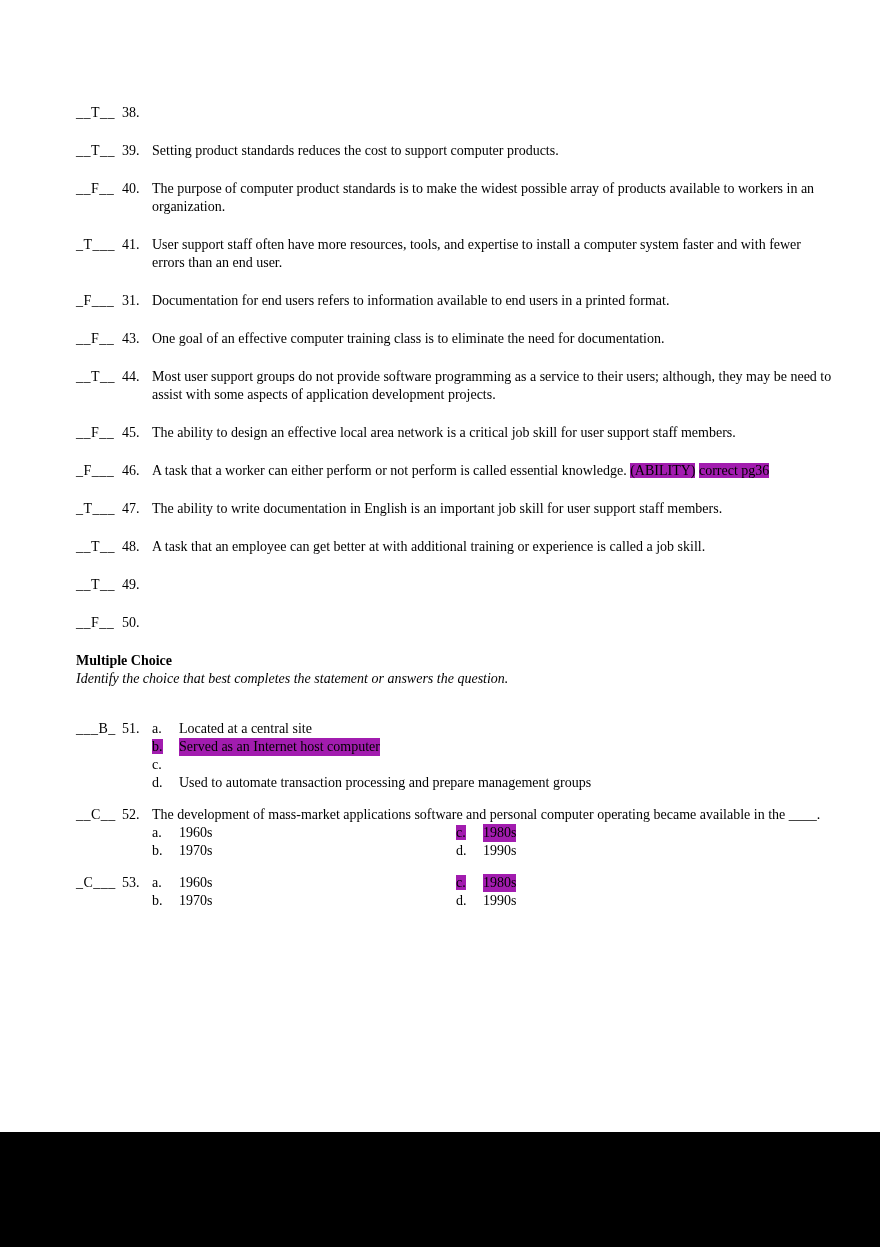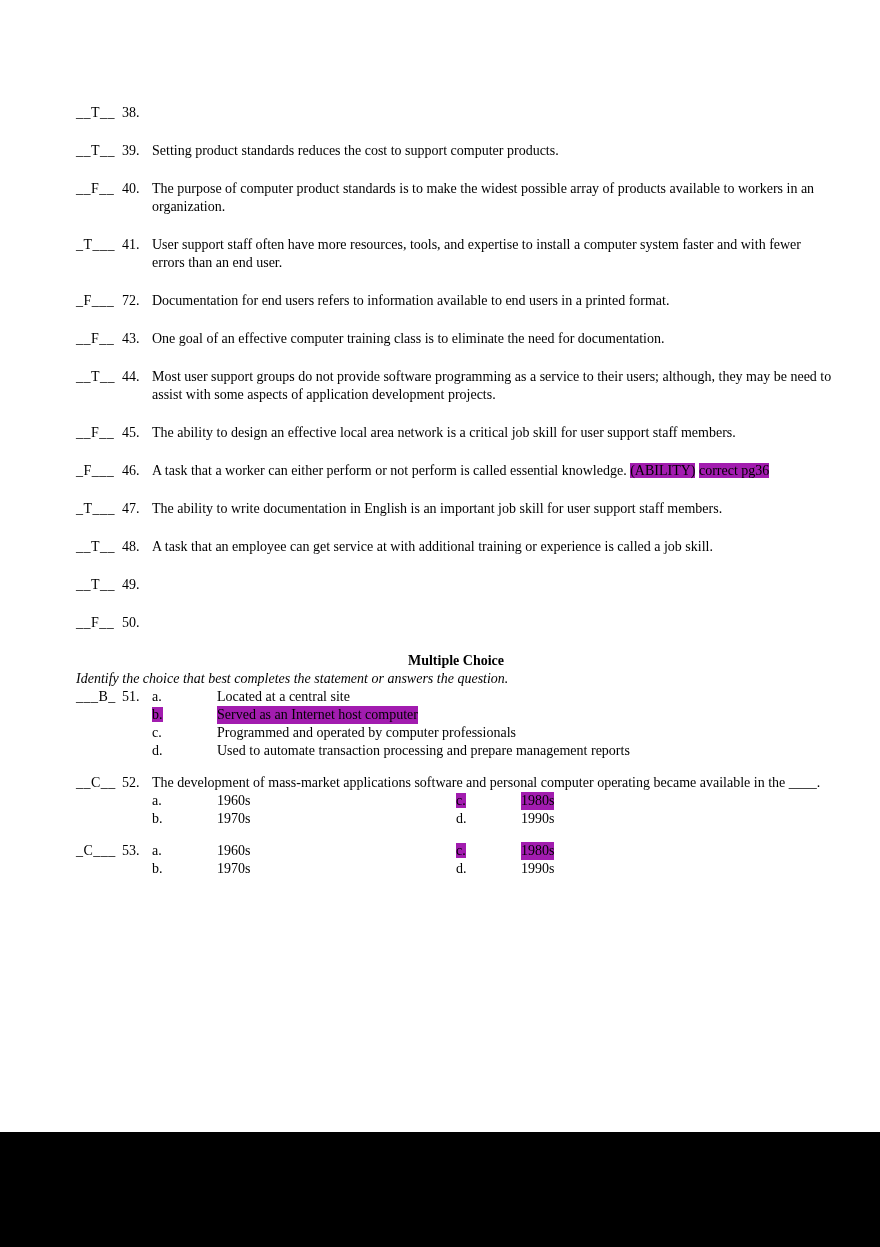--- a/index.html
+++ b/index.html
@@ -28,40 +28,39 @@
   .q .num { }
   .qtext { }
   .seg { white-space: pre-wrap; }
   .hl { background: #a21caf; }
 
   
   .mc-heading {
     font-weight: bold; font-size: 14px;
     line-height: 18px;
     margin-top: 8px;
-    text-align: center;
   }
   .mc-instruction {
     font-style: italic;
     line-height: 18px;
-    margin-bottom: 0;
+    margin-bottom: 32px;
   }
   .mcq { margin-bottom: 14px; }
   .opts { margin-top: 0; }
   .opts-single .opt { display: flex; line-height: 18px; }
   .opts-two {
     display: grid;
     grid-template-columns: 304px auto;
     grid-template-rows: auto auto;
     grid-auto-flow: column;
   }
   .opts-two .opt { display: flex; line-height: 18px; }
   .opt .letter { width: 27px; flex: none; }
   .opt .letter .letter-text { white-space: pre; }
-  .opt .opt-text { white-space: pre-wrap; margin-left: 38px; }
+  .opt .opt-text { white-space: pre-wrap; }
 
   .footer-black {
     position: absolute; left: 0; right: 0; bottom: 0;
     height: 115px; background: #000000;
   }
 </style>
 </head>
 <body>
 
 <div class="page">
@@ -82,21 +81,21 @@
           <span class="num">40.</span>
           <div class="qtext"><span class="seg">The purpose of computer product standards is to make the widest possible array of products available to workers in an organization.</span></div>
         </div>
         <div class="q">
           <span class="ans">_T___</span>
           <span class="num">41.</span>
           <div class="qtext"><span class="seg">User support staff often have more resources, tools, and expertise to install a computer system faster and with fewer errors than an end user.</span></div>
         </div>
         <div class="q">
           <span class="ans">_F___</span>
-          <span class="num">72.</span>
+          <span class="num">31.</span>
           <div class="qtext"><span class="seg">Documentation for end users refers to information available to end users in a printed format.</span></div>
         </div>
         <div class="q">
           <span class="ans">__F__</span>
           <span class="num">43.</span>
           <div class="qtext"><span class="seg">One goal of an effective computer training class is to eliminate the need for documentation.</span></div>
         </div>
         <div class="q">
           <span class="ans">__T__</span>
           <span class="num">44.</span>
@@ -113,21 +112,21 @@
           <div class="qtext"><span class="seg">A task that a worker can either perform or not perform is called essential knowledge. </span><span class="seg hl">(ABILITY)</span><span class="seg"> </span><span class="seg hl">correct pg36</span></div>
         </div>
         <div class="q">
           <span class="ans">_T___</span>
           <span class="num">47.</span>
           <div class="qtext"><span class="seg">The ability to write documentation in English is an important job skill for user support staff members.</span></div>
         </div>
         <div class="q">
           <span class="ans">__T__</span>
           <span class="num">48.</span>
-          <div class="qtext"><span class="seg">A task that an employee can get service at with additional training or experience is called a job skill.</span></div>
+          <div class="qtext"><span class="seg">A task that an employee can get better at with additional training or experience is called a job skill.</span></div>
         </div>
         <div class="q">
           <span class="ans">__T__</span>
           <span class="num">49.</span>
         </div>
         <div class="q">
           <span class="ans">__F__</span>
           <span class="num">50.</span>
         </div>
       </section>
@@ -144,25 +143,24 @@
                 <div class="opt">
                   <span class="letter"><span class="letter-text">a.</span></span>
                   <span class="opt-text">Located at a central site</span>
                 </div>
                 <div class="opt">
                   <span class="letter"><span class="letter-text hl">b.</span></span>
                   <span class="opt-text hl">Served as an Internet host computer</span>
                 </div>
                 <div class="opt">
                   <span class="letter"><span class="letter-text">c.</span></span>
-                  <span class="opt-text">Programmed and operated by computer professionals</span>
                 </div>
                 <div class="opt">
                   <span class="letter"><span class="letter-text">d.</span></span>
-                  <span class="opt-text">Used to automate transaction processing and prepare management reports</span>
+                  <span class="opt-text">Used to automate transaction processing and prepare management groups</span>
                 </div>
               </div>
             </div>
           </div>
           <div class="q mcq">
             <span class="ans">__C__</span>
             <span class="num">52.</span>
             <div class="qtext">
               <div class="stem"><span class="seg">The development of mass-market applications software and personal computer operating became available in the ____.</span></div>
               <div class="opts opts-two">

